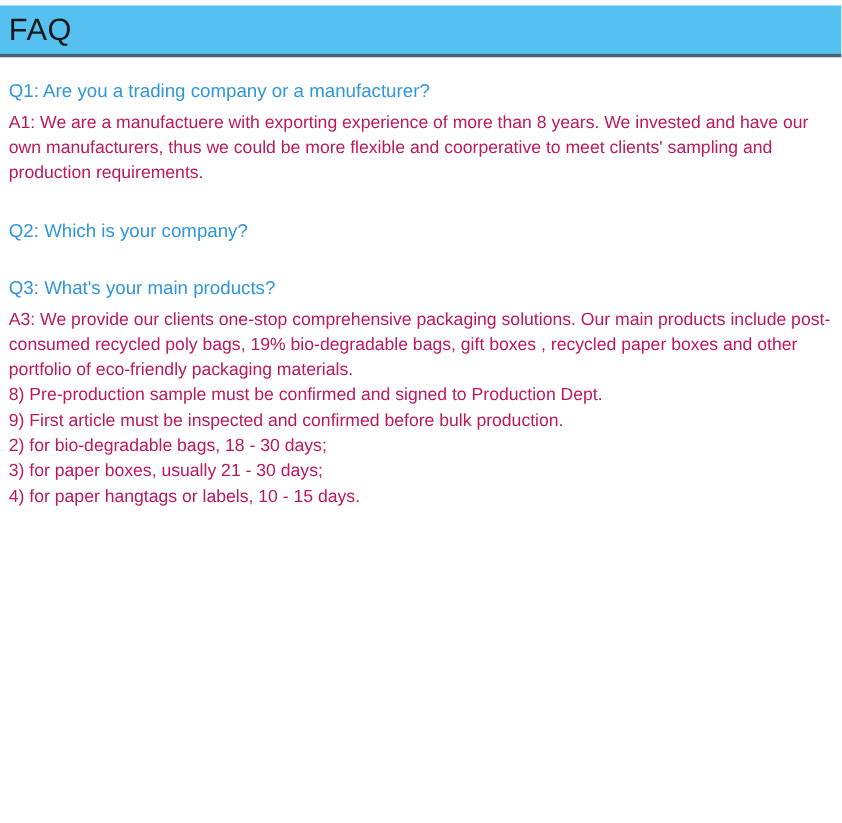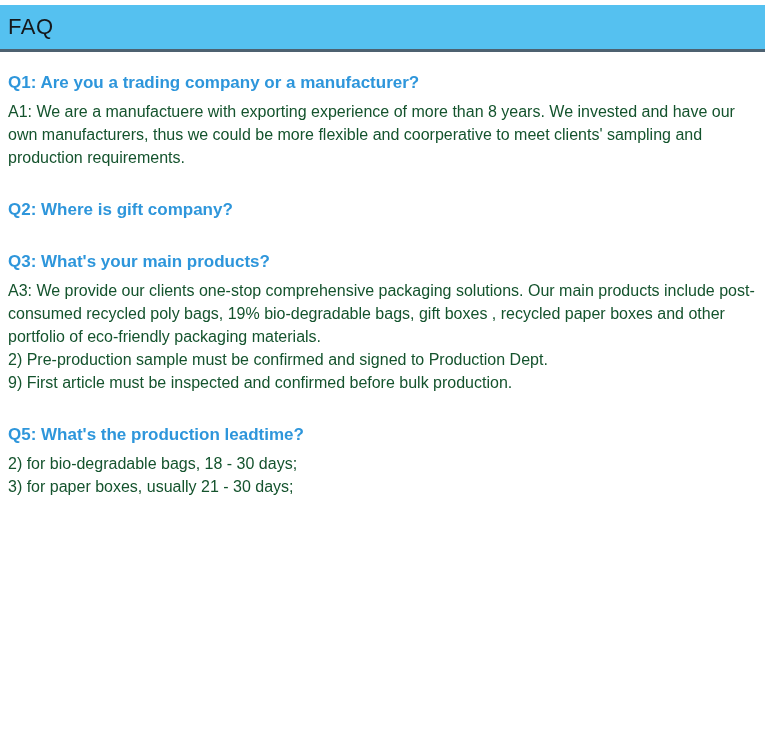--- a/index.html
+++ b/index.html
@@ -21,82 +21,82 @@
     margin-top: 5px;
     height: 47px;
     background: #55c1f0;
     border-bottom: 3px solid #4d6170;
     display: flex;
     align-items: center;
     padding-left: 8px;
     box-sizing: border-box;
   }
   .faq-header .title {
-    font-size: 22px;
+    font-size: 28px;
     font-weight: 400;
     color: #15181b;
     letter-spacing: 0.5px;
   }
   .faq-list {
     padding: 0 10px 0 8px;
   }
   .faq-item .question {
     font-size: 17px;
     line-height: 22px;
-    font-weight: 700;
+    font-weight: 400;
     color: #2e96db;
     margin: 30px 0 6px 0;
   }
   .faq-item:first-child .question {
     margin-top: 20px;
   }
   .faq-item .answer p {
     margin: 0;
     font-size: 16px;
     line-height: 23px;
-    color: #14532d;
+    color: #be185d;
   }
 </style>
 </head>
 <body>
 
 <div class="page">
 
   <div class="faq-header">
     <span class="title">FAQ</span>
   </div>
 
   <div class="faq-list">
   <section class="faq-item">
     <h2 class="question">Q1: Are you a trading company or a manufacturer?</h2>
     <div class="answer">
           <p>A1: We are a manufactuere with exporting experience of more than 8 years. We invested and have our own manufacturers, thus we could be more flexible and coorperative to meet clients' sampling and production requirements.</p>
         </div>
   </section>
 
   <section class="faq-item">
-    <h2 class="question">Q2: Where is gift company?</h2>
+    <h2 class="question">Q2: Which is your company?</h2>
   </section>
 
   <section class="faq-item">
     <h2 class="question">Q3: What's your main products?</h2>
     <div class="answer">
           <p>A3: We provide our clients one-stop comprehensive packaging solutions. Our main products include post-consumed recycled poly bags, 19% bio-degradable bags, gift boxes , recycled paper boxes and other portfolio of eco-friendly packaging materials.</p>
         </div>
   </section>
 
   <section class="faq-item">
     <div class="answer">
-          <p>2) Pre-production sample must be confirmed and signed to Production Dept.</p>
+          <p>8) Pre-production sample must be confirmed and signed to Production Dept.</p>
           <p>9) First article must be inspected and confirmed before bulk production.</p>
         </div>
   </section>
 
   <section class="faq-item">
-    <h2 class="question">Q5: What's the production leadtime?</h2>
     <div class="answer">
           <p>2) for bio-degradable bags, 18 - 30 days;</p>
           <p>3) for paper boxes, usually 21 - 30 days;</p>
+          <p>4) for paper hangtags or labels, 10 - 15 days.</p>
         </div>
   </section>
 </div>
 
 </div>
 
 </body></html>

